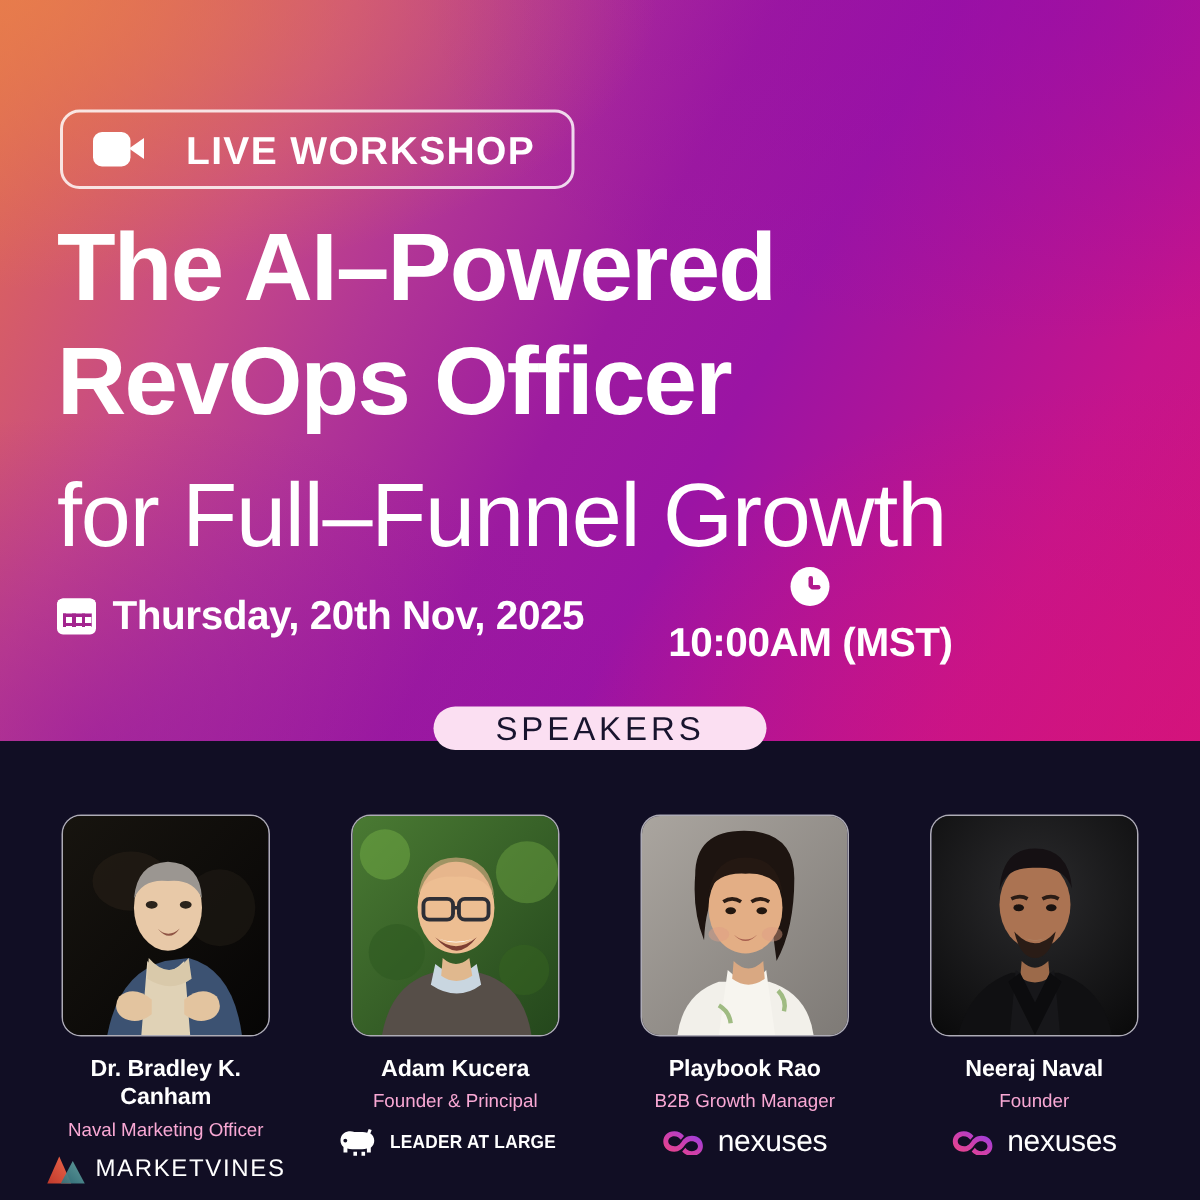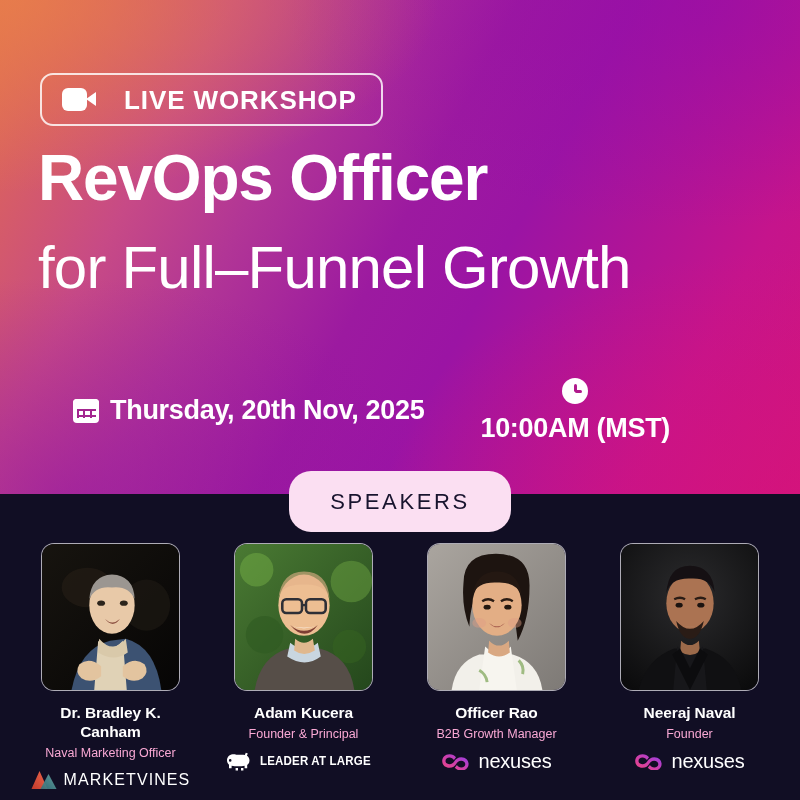--- a/index.html
+++ b/index.html
@@ -85,21 +85,21 @@
     font-size:60px; line-height:72px;
     letter-spacing:-0.8px; white-space:nowrap;
     margin-top:16px;
   }
 
   
   .meta-row {
     position:absolute; left:38px; top:378px;
     display:flex; align-items:center; z-index:5;
   }
-  .meta-item { display:flex; align-items:center; gap:11px;margin-left:35px; }
+  .meta-item { display:flex; align-items:center; gap:11px; }
   .meta-item + .meta-item { margin-left:56px;flex-direction:column; }
   .meta-text {
     color:#fff; font-size:27px; font-weight:bold;
     letter-spacing:-0.3px; white-space:nowrap; line-height:1;
   }
 
   .cal-icon { width:26px; height:26px; position:relative; flex:none; }
   .cal-icon .frame {
     position:absolute; left:0; top:2px;
     width:26px; height:24px; background:#fff; border-radius:4px;
@@ -132,21 +132,21 @@
   .dark-panel {
     position:absolute; left:0; top:494px;
     width:800px; height:306px;
     background:#110e24;
   }
 
   
   .speakers-pill {
     position:absolute; left:50%; top:471px;
     transform:translateX(-50%);
-    width:222px; height:61px;
+    width:222px; height:29px;
     background:#fbdff2;
     border-radius:22px;
     display:flex; align-items:center; justify-content:center;
     z-index:10;
   }
   .speakers-pill span {
     color:#18142e; font-size:22px; font-weight:normal;
     letter-spacing:2.6px; line-height:1;
   }
 
@@ -200,20 +200,21 @@
 
   <div class="live-badge">
     <span class="cam-icon">
       <span class="body"></span>
         <span class="lens"></span>
     </span>
     <span class="live-text">LIVE WORKSHOP</span>
   </div>
 
   <div class="title-block">
+    <div class="t-bold">The AI–Powered</div>
     <div class="t-bold">RevOps Officer</div>
     <div class="t-light">for Full–Funnel Growth</div>
   </div>
 
   <div class="meta-row">
     <div class="meta-item">
       <span class="cal-icon">
         <span class="frame"></span>
           <span class="hdr"></span>
           <span class="grid"></span>
@@ -336,21 +337,21 @@
           <path d="M74 58 q6-4 12 0" stroke="#2b1c14" stroke-width="2.4" fill="none"></path>
           <ellipse cx="60" cy="64" rx="3.6" ry="2.4" fill="#23170f"></ellipse>
           <ellipse cx="81" cy="64" rx="3.6" ry="2.4" fill="#23170f"></ellipse>
           <path d="M62 80 q8 7 16 0 q-8 9-16 0z" fill="#a8604f"></path>
           <ellipse cx="52" cy="80" rx="7" ry="5" fill="#dd9d86" opacity=".45"></ellipse>
           <ellipse cx="88" cy="80" rx="7" ry="5" fill="#dd9d86" opacity=".45"></ellipse>
           <path d="M92 118 q6 6 4 14" stroke="#9fbb82" stroke-width="3" fill="none"></path>
           <path d="M52 128 q7 4 8 12" stroke="#9fbb82" stroke-width="3" fill="none"></path>
         </svg>
       </div>
-      <div class="sp-name">Officer Rao</div>
+      <div class="sp-name">Playbook Rao</div>
       <div class="sp-role">B2B Growth Manager</div>
       <div class="sp-logo">
         <svg class="logo-mark" width="30" height="18" viewBox="0 0 30 18">
           <defs>
             <linearGradient id="nx1" x1="0" y1="1" x2="1" y2="0">
               <stop offset="0" stop-color="#f0457f"></stop>
               <stop offset="0.5" stop-color="#cc3fae"></stop>
               <stop offset="1" stop-color="#8d3df0"></stop>
             </linearGradient>
           </defs>

